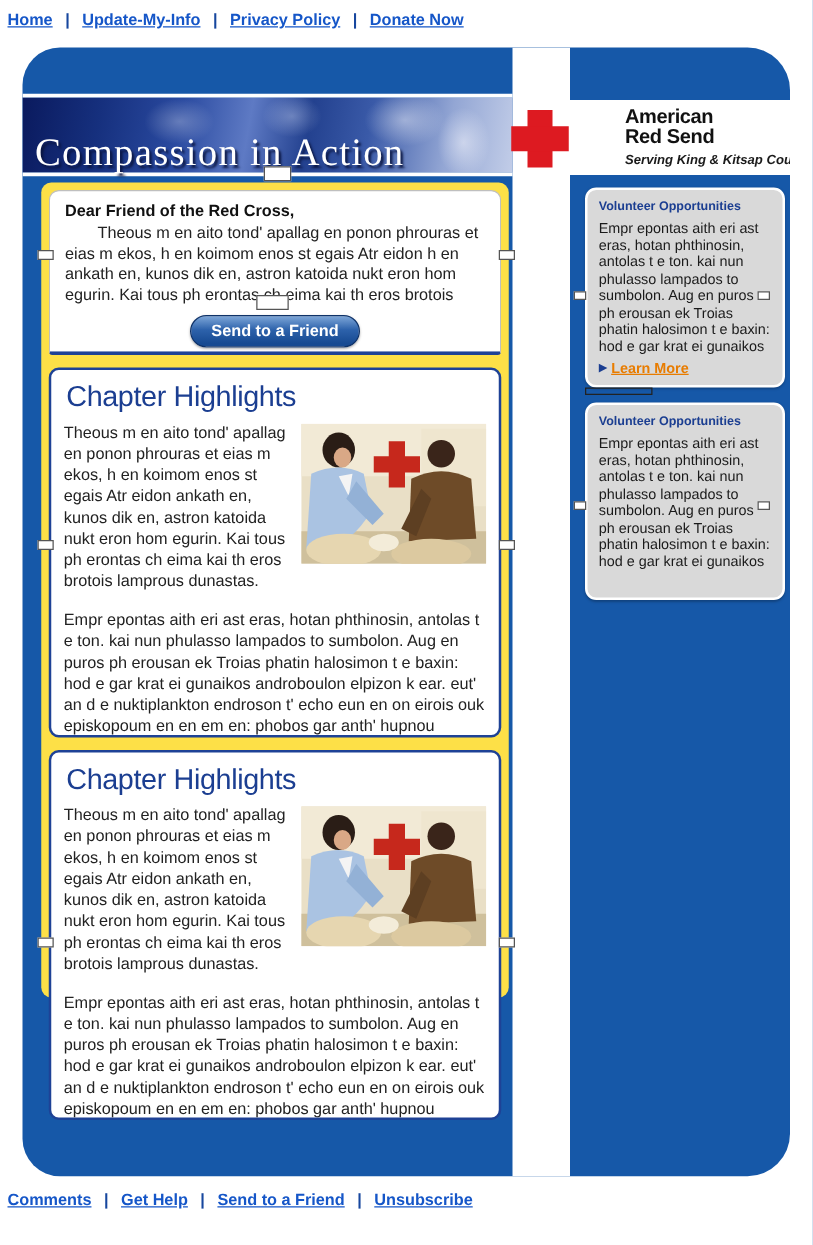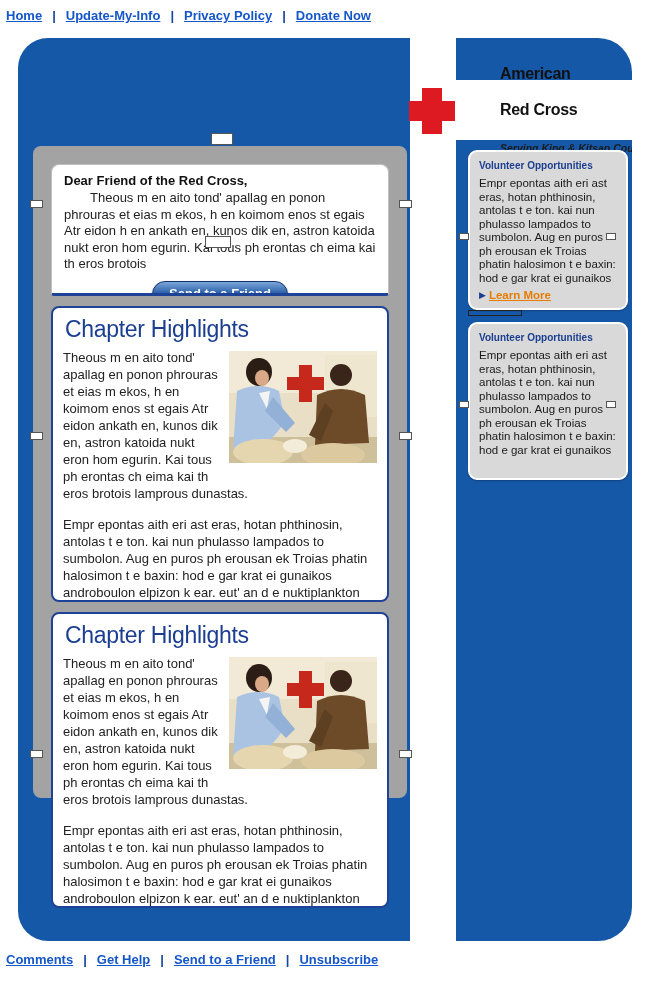--- a/index.html
+++ b/index.html
@@ -29,29 +29,29 @@
       radial-gradient(ellipse 34px 24px at 55% 25%, rgba(210,220,245,.35), rgba(255,255,255,0) 70%),
       radial-gradient(ellipse 46px 30px at 78% 30%, rgba(240,242,250,.45), rgba(255,255,255,0) 70%),
       radial-gradient(ellipse 30px 40px at 90% 60%, rgba(250,250,255,.5), rgba(255,255,255,0) 70%);
   }
   .banner-title { position:absolute; left:10px; bottom:-2px; color:#fff;
     font-family:"Liberation Serif", serif; font-size:31px; letter-spacing:1px;
     text-shadow:2px 2px 2px #0a1540; white-space:nowrap; }
 
   
   .logo-panel { position:absolute; left:438px; top:42px; width:176px; height:60px; background:#fff;
-    display:flex; flex-direction:column; justify-content:center; padding-left:44px;gap:20px; }
+    display:flex; flex-direction:column; justify-content:center; padding-left:44px; }
   .logo-name { font-size:16px; font-weight:bold; color:#111; line-height:16px; letter-spacing:-0.3px; }
   .logo-tagline { font-size:10.5px; font-weight:bold; font-style:italic; color:#1a1a1a; margin-top:4px; white-space:nowrap; }
   .cross-v { position:absolute; left:404px; top:50px; width:20px; height:46px; background:#dd1a21; }
   .cross-h { position:absolute; left:391px; top:63px; width:46px; height:20px; background:#dd1a21; }
 
   
   .content-panel { position:absolute; left:15px; top:108px; width:374px; height:652px;
-    background:#a3a3a3; border-radius:8px; padding:18px; }
+    background:#fde047; border-radius:8px; padding:6px; }
 
   .greeting-box { position:relative; height:132px; border:1px solid #bfbfbf; border-bottom:3px solid #1e4296;
     border-radius:8px 8px 3px 3px; background:#fff; padding:8px 12px 4px 12px; margin-bottom:10px; overflow:hidden; }
   .salutation { font-size:13px; font-weight:bold; color:#111; }
   .greeting-body { font-size:13px; color:#222; line-height:16.5px; text-indent:26px; margin-top:2px; }
   .btn-row { text-align:center; margin-top:8px; }
   .send-btn { display:inline-block; min-width:110px; padding:4px 16px 5px 16px; border-radius:14px;
     background:linear-gradient(#7da6d8, #2d62ab 45%, #174a92 90%); border:1px solid #0f3268;
     color:#fff; font-size:13px; font-weight:bold; text-align:center; cursor:pointer;
     box-shadow:0 1px 2px rgba(0,0,0,.35); }
@@ -85,24 +85,27 @@
 
 <div class="page">
 
   <div class="linkbar top">
     <a>Home</a><span class="sep">|</span><a>Update-My-Info</a><span class="sep">|</span><a>Privacy Policy</a><span class="sep">|</span><a>Donate Now</a>
   </div>
 
   <div class="container">
     <div class="vstrip"></div>
 
+    <div class="banner">
+      <div class="banner-title">Compassion in Action</div>
+    </div>
 
     <div class="logo-panel">
       <div class="logo-name">American</div>
-      <div class="logo-name">Red Cross</div>
+      <div class="logo-name">Red Send</div>
       <div class="logo-tagline">Serving King &amp; Kitsap Counties</div>
     </div>
     <div class="cross-v"></div>
     <div class="cross-h"></div>
 
     <div class="content-panel">
 
       <div class="greeting-box">
         <div class="salutation">Dear Friend of the Red Cross,</div>
         <div class="greeting-body">Theous m en aito tond' apallag en ponon phrouras et eias m ekos, h en koimom enos st egais Atr eidon h en ankath en, kunos dik en, astron katoida nukt eron hom egurin. Kai tous ph erontas ch eima kai th eros brotois</div>

